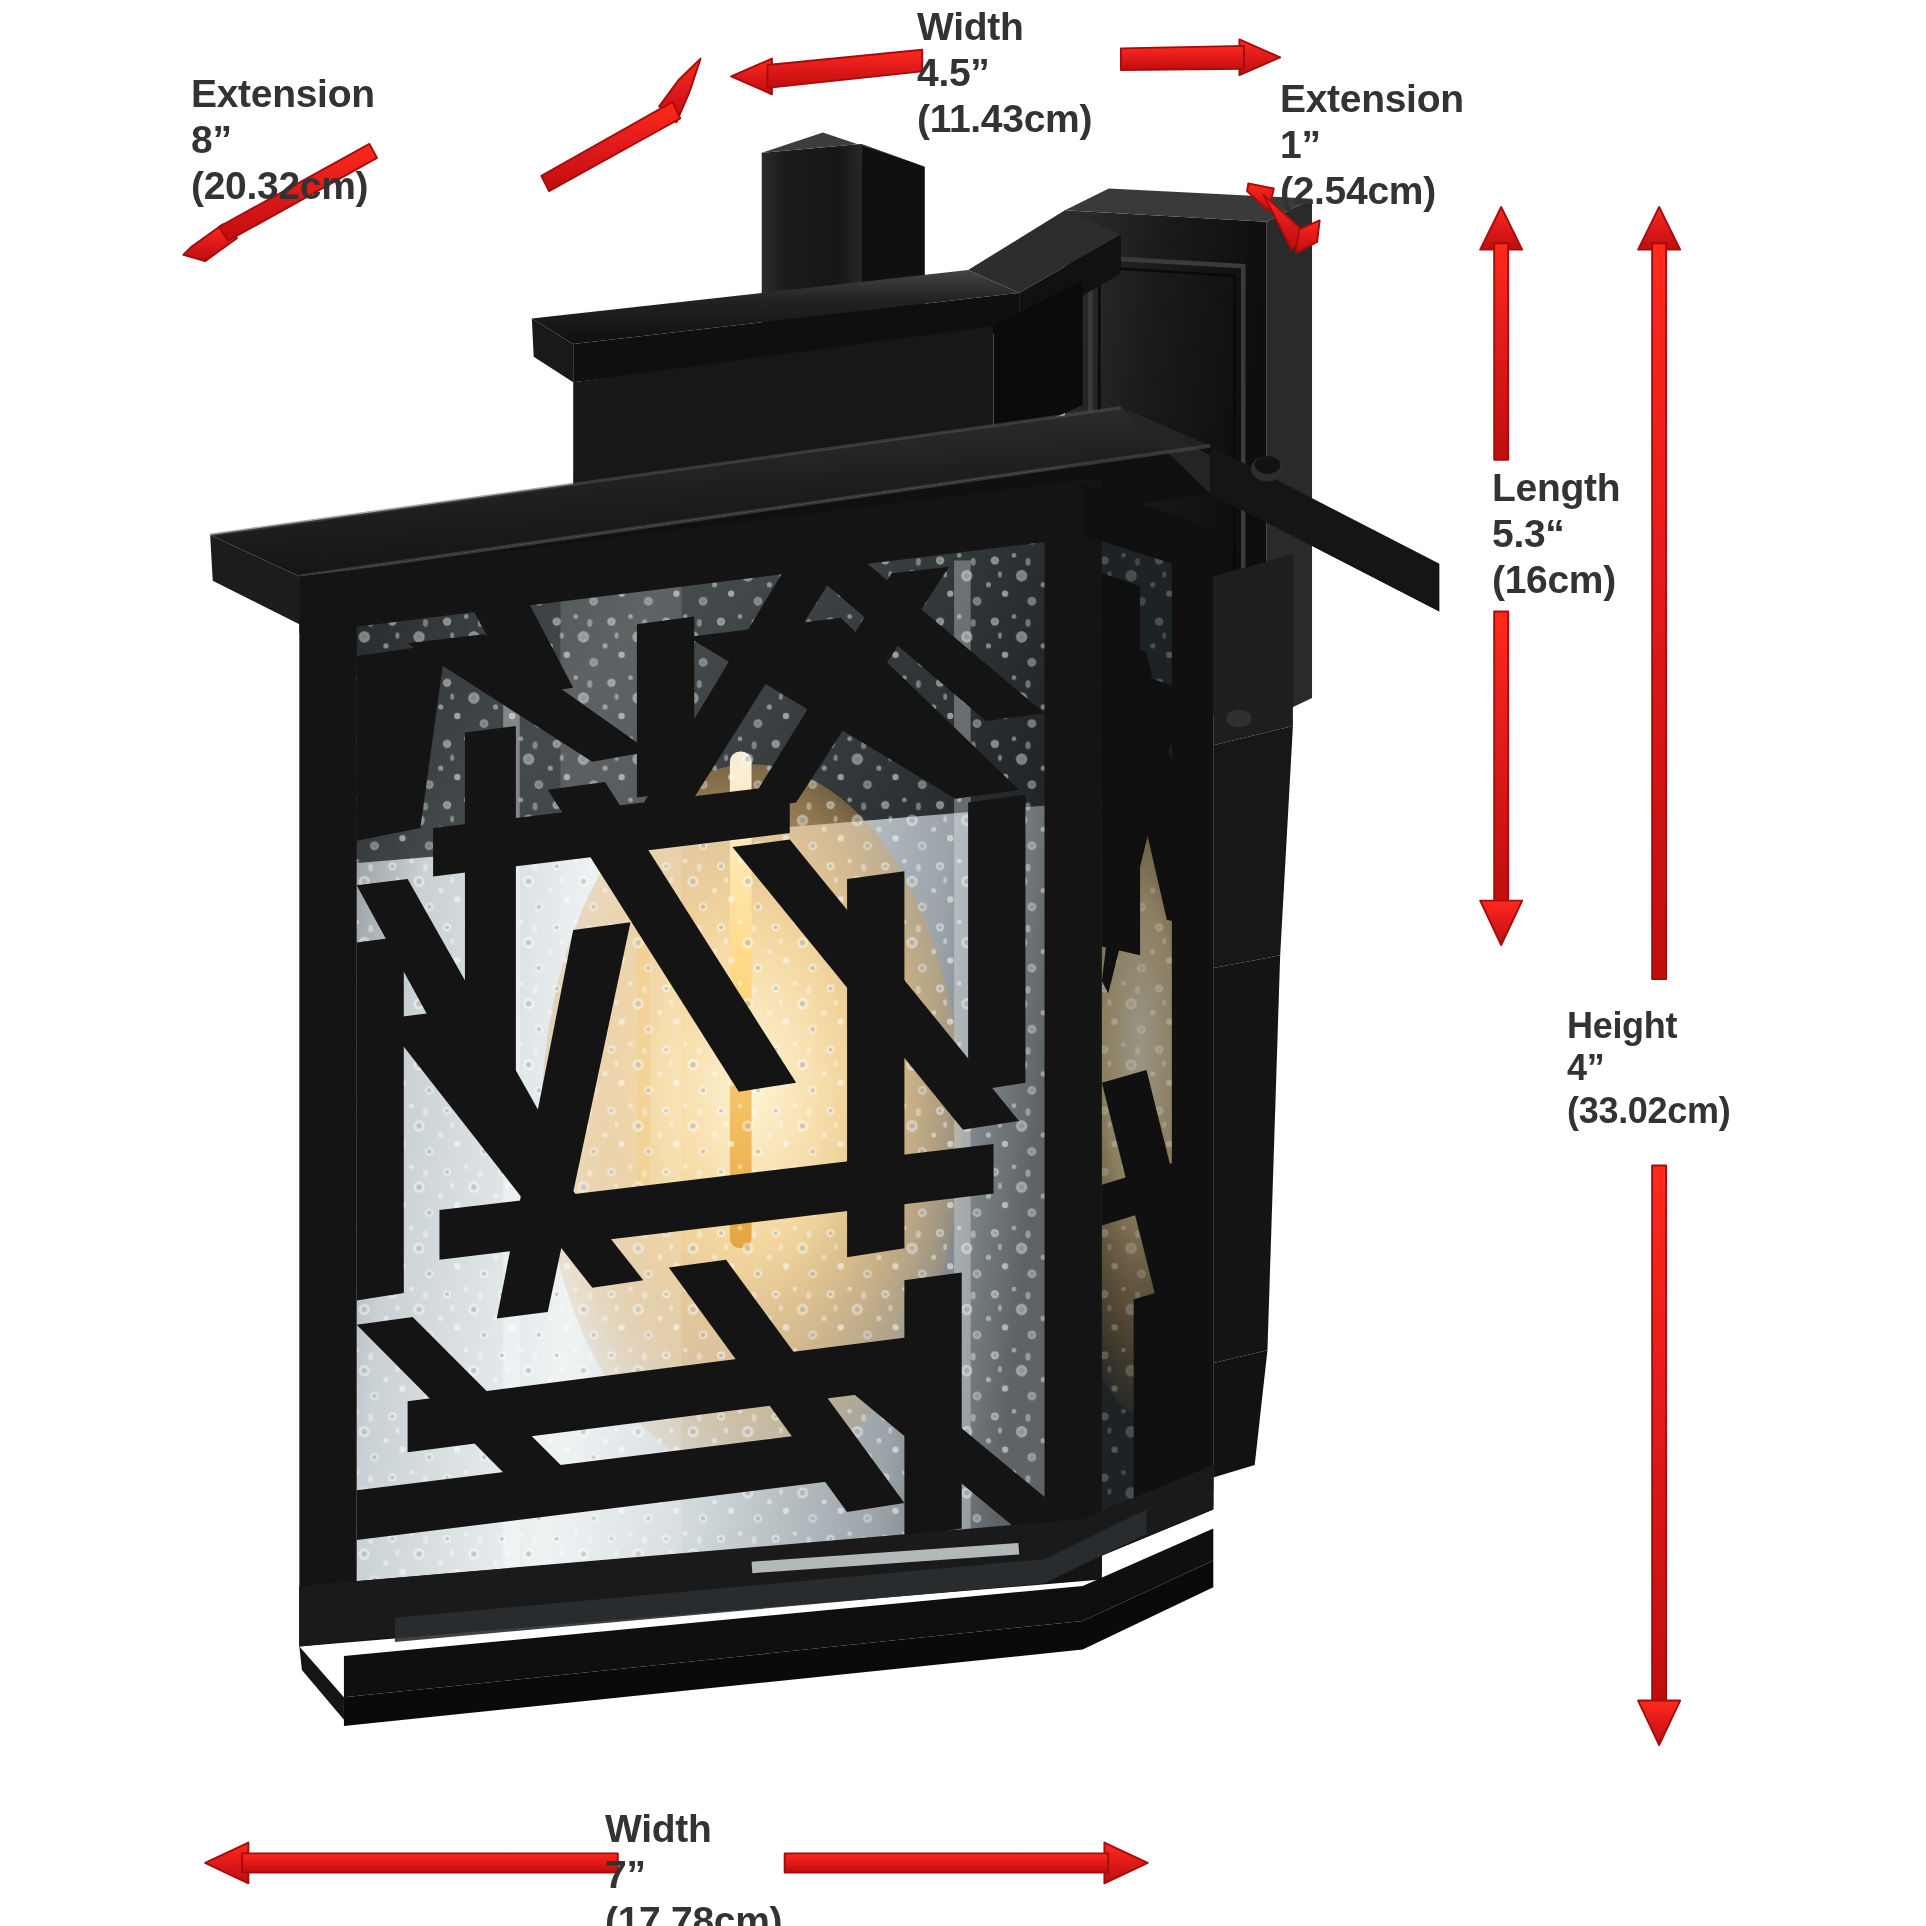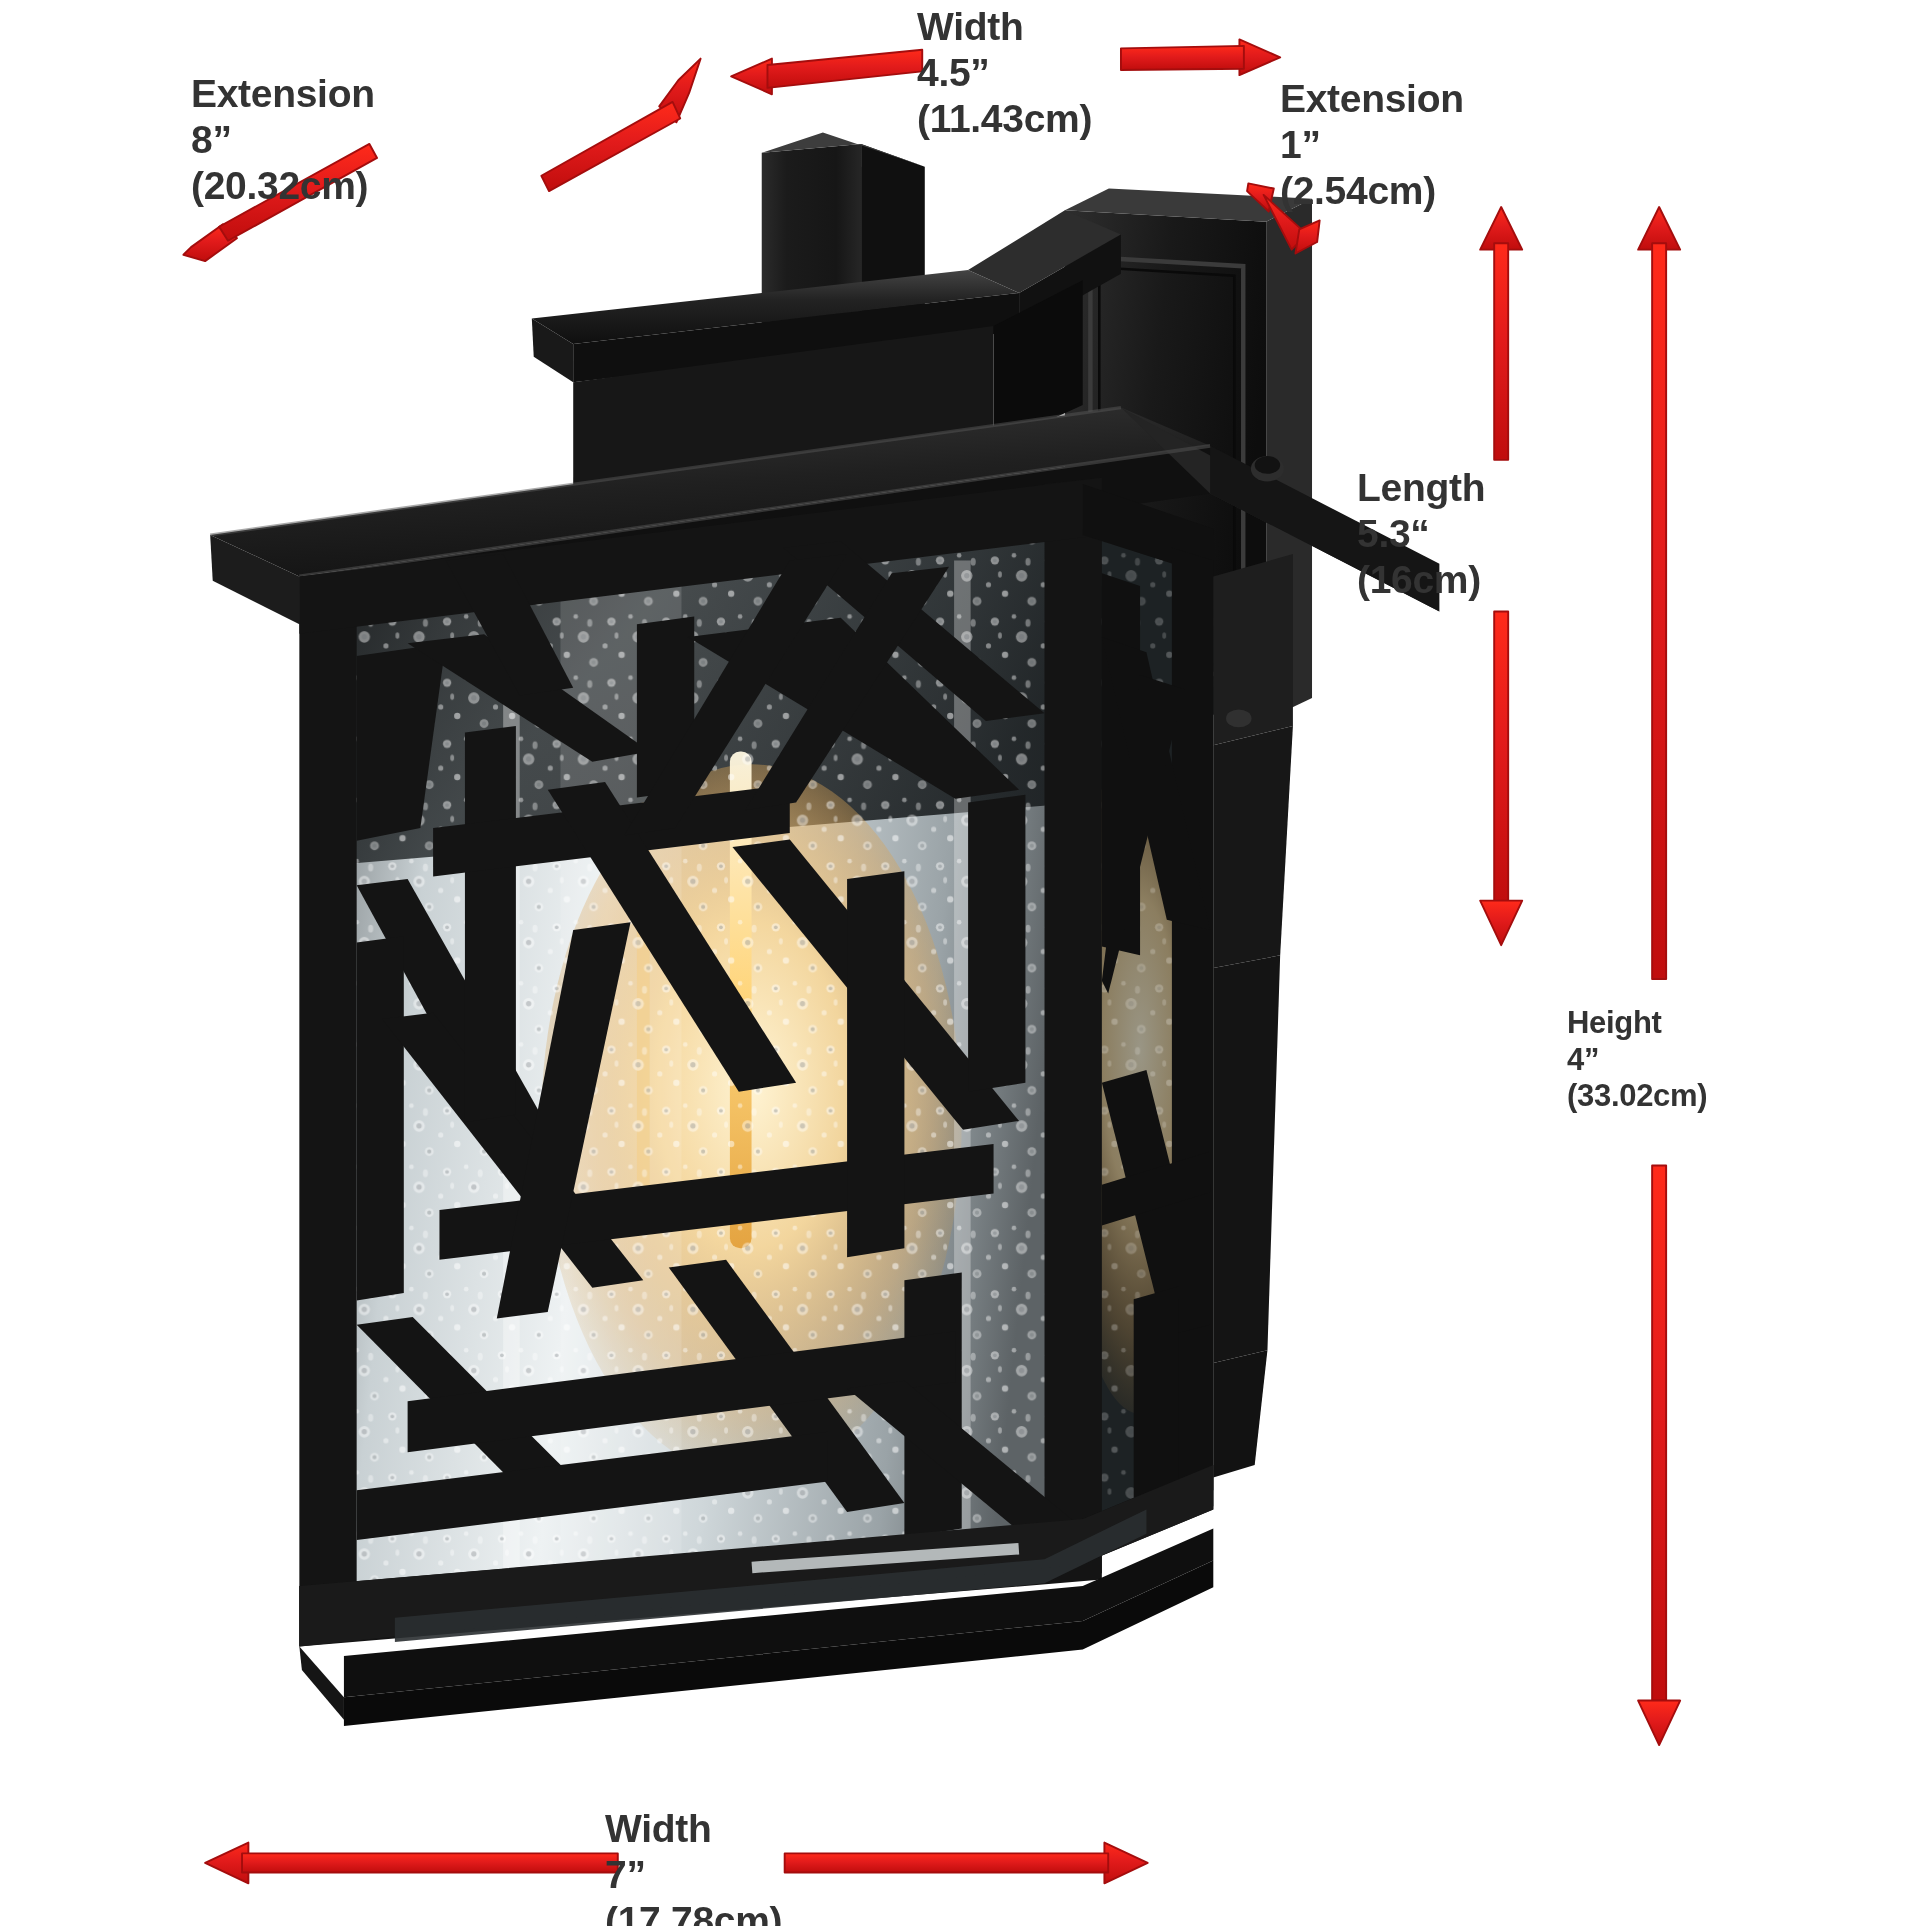--- a/index.html
+++ b/index.html
@@ -35,22 +35,22 @@
     white-space: nowrap;
     user-select: none;
   }
   .dim-label .ln {
     display: block;
   }
   
   #label-extension-left   { left: 191px;  top: 71px;  font-size: 39px; }
   #label-width-top        { left: 917px; top: 3.8px;    font-size: 39px; }
   #label-extension-right  { left: 1280px; top: 76px;  font-size: 39px; }
-  #label-length-right     { left: 1357px; top: 465px;  font-size: 39px; }
-  #label-height-right     { left: 1567px; top: 1005px; font-size: 31px; }
+  #label-length-right     { left: 1492px; top: 465px;  font-size: 39px; }
+  #label-height-right     { left: 1567px; top: 1005px; font-size: 36px; }
   #label-width-bottom     { left: 605px;  top: 1806px; font-size: 39px; }
 </style>
 </head>
 <body>
 
 <div id="stage">
 
   <svg id="diagram-svg" viewBox="0 0 3024 3024" xmlns="http://www.w3.org/2000/svg">
     <defs>
 

